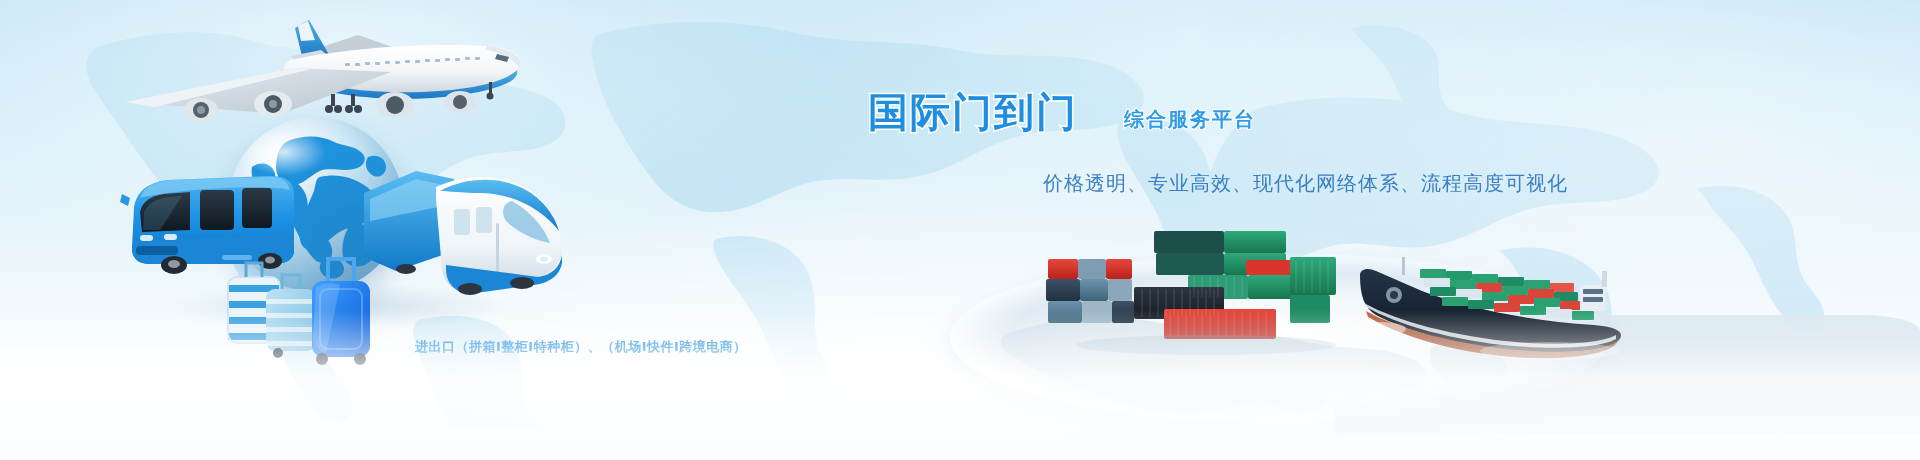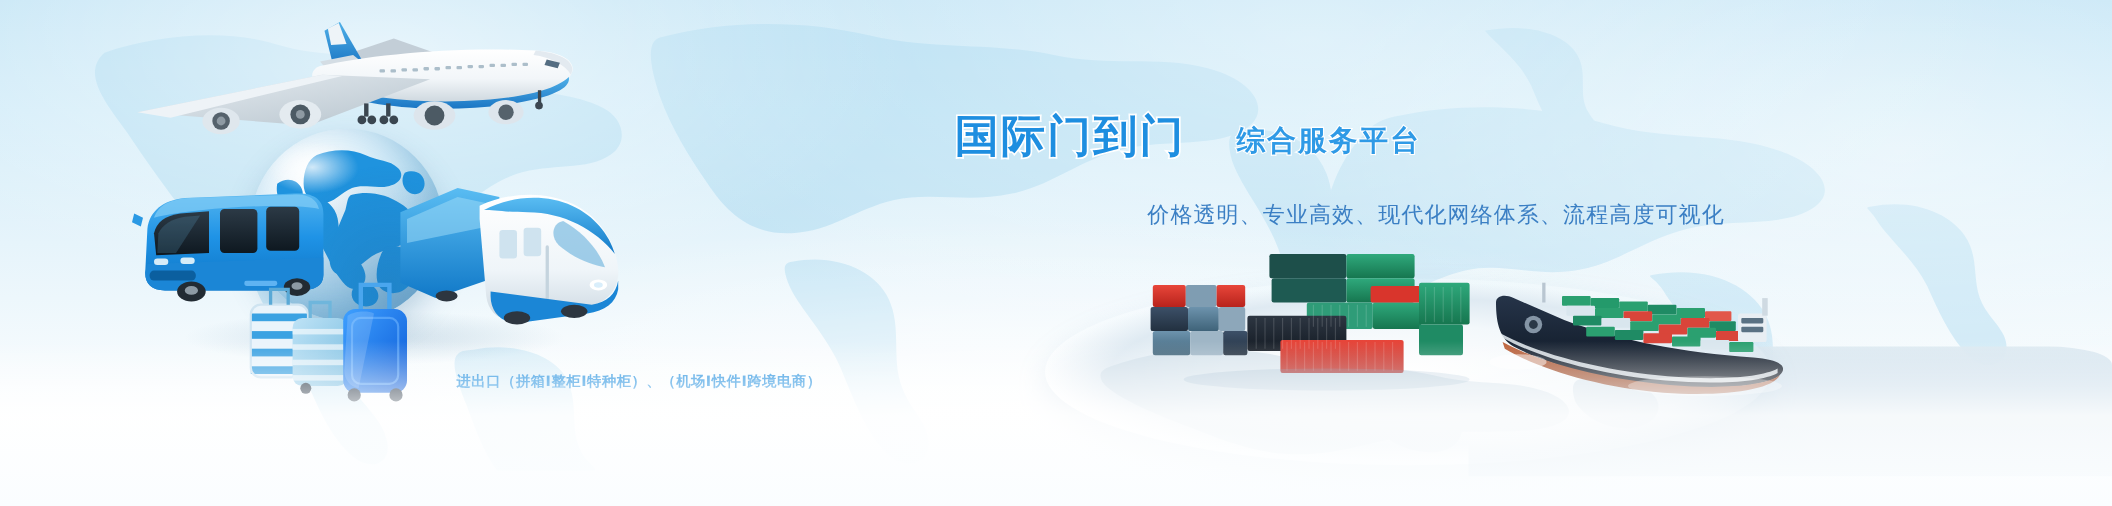--- a/index.html
+++ b/index.html
@@ -94,34 +94,34 @@
   .sea{
     position:absolute;left:385px;top:120px;width:585px;height:118px;
     background:linear-gradient(180deg,#dce9f1 0%,#c9dcea 30%,#b9d2e3 62%,#cfe0ec 100%);
     border-radius:48% 10% 0 0 / 30% 14% 0 0;
     opacity:.95;
   }
   .ship{position:absolute;left:400px;top:50px;width:310px;height:130px;}
   .ship svg{display:block;width:100%;height:100%;}
 
   
-  .text-block{position:absolute;left:868px;top:92px;width:700px;margin-top:12px;}
+  .text-block{position:absolute;left:868px;top:92px;width:700px;}
   .title-row{display:flex;align-items:flex-end;gap:18px;white-space:nowrap;}
   .title-main{
     font-family:"DejaVu Sans","Liberation Sans",sans-serif;
     font-size:40px;font-weight:700;letter-spacing:2px;
     color:#1e8ee0;
     -webkit-text-stroke:3px #ffffff;
     paint-order:stroke fill;
     text-shadow:0 1px 0 rgba(255,255,255,.9);
     line-height:1;
   }
   .title-sub{
     font-family:"DejaVu Sans","Liberation Sans",sans-serif;
-    font-size:26px;font-weight:700;letter-spacing:2px;
+    font-size:20px;font-weight:700;letter-spacing:2px;
     color:#2f9ae6;
     -webkit-text-stroke:2px #ffffff;
     paint-order:stroke fill;
     line-height:1;
     padding-bottom:3px;
     padding-left:28px;
   }
   .subtitle{
     margin-top:38px;
     font-family:"DejaVu Serif","Liberation Serif",serif;

